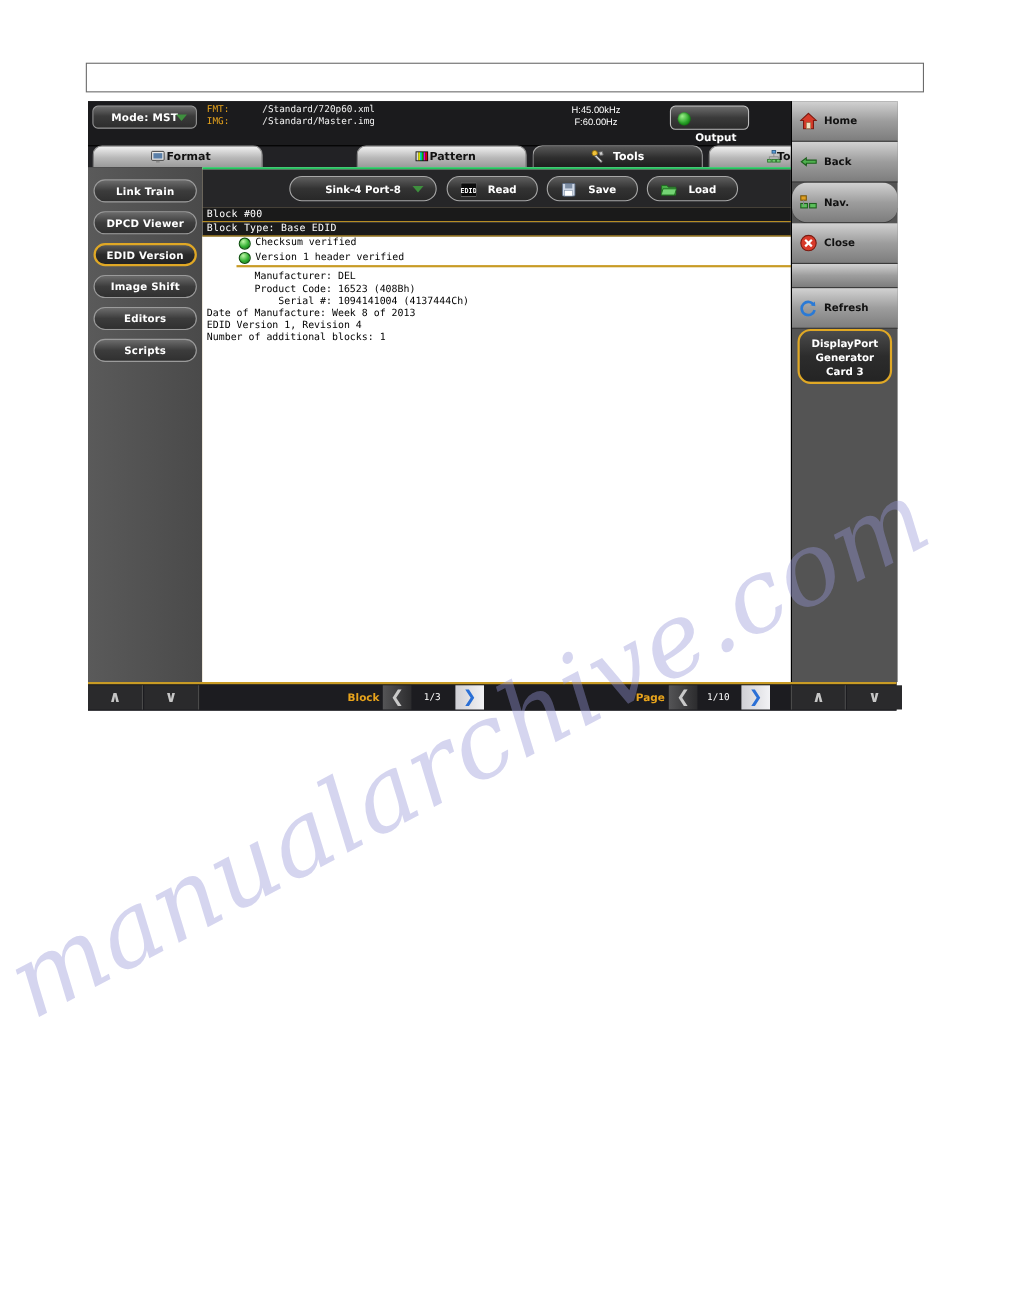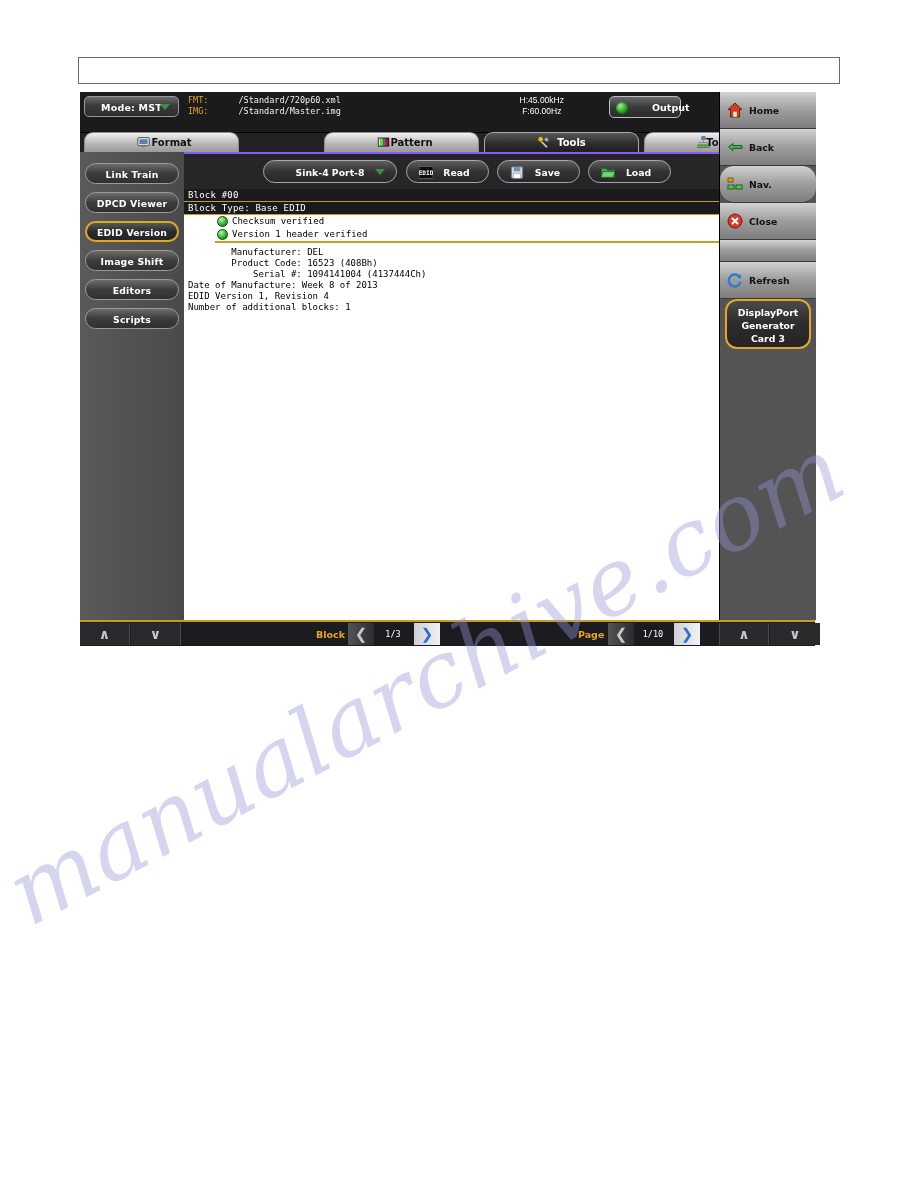--- a/index.html
+++ b/index.html
@@ -126,25 +126,24 @@
   .output-btn .lamp {
     position: absolute;
     left: 6px; top: 5px;
     width: 12px; height: 12px;
     border-radius: 50%;
     background: radial-gradient(circle at 35% 30%, #9cf08a, #2aa52a 55%, #0d6d11);
     box-shadow: 0 0 2px #0a4f0a inset;
   }
   .output-btn .txt {
     position: absolute;
-    left: 22px; top: 5px;
+    left: 22px; top: 23px;
     font-size: 9.5px;
     font-weight: bold;
     color: #ffffff;
-    margin-left: 20px;
   }
 
   .statusline {
     position: absolute;
     left: 0; top: 27px;
     width: 639px; height: 12px;
     font-family: "DejaVu Sans Mono", monospace;
     font-size: 8px;
   }
   .statusline .s1 { position:absolute; left:5px;  top:1px; color:#d8d8d8; }
@@ -217,21 +216,21 @@
     line-height: 19px;
   }
 
   
   .mainpanel {
     position: absolute;
     left: 104px; top: 60px;
     width: 535px;
     height: 468px;
     background: #ffffff;
-    border-top: 2px solid #8b5cf6;
+    border-top: 2px solid #22c55e;
   }
   .toolbar {
     position: absolute;
     left: 0; top: 0;
     width: 535px; height: 35px;
     background: #262628;
     border-bottom: 2px solid #c89b25;
   }
   .tbtn {
     position: absolute;

